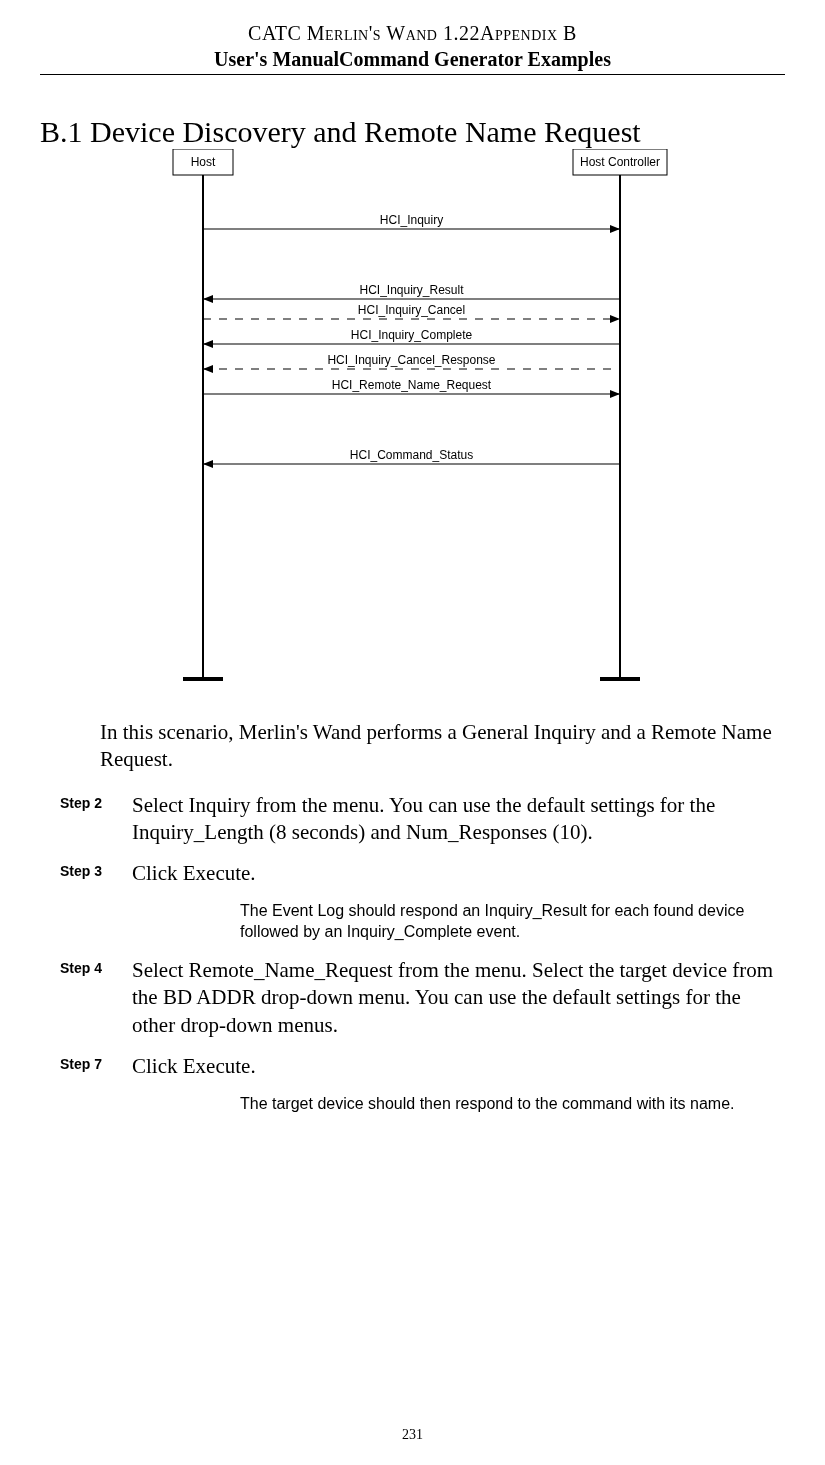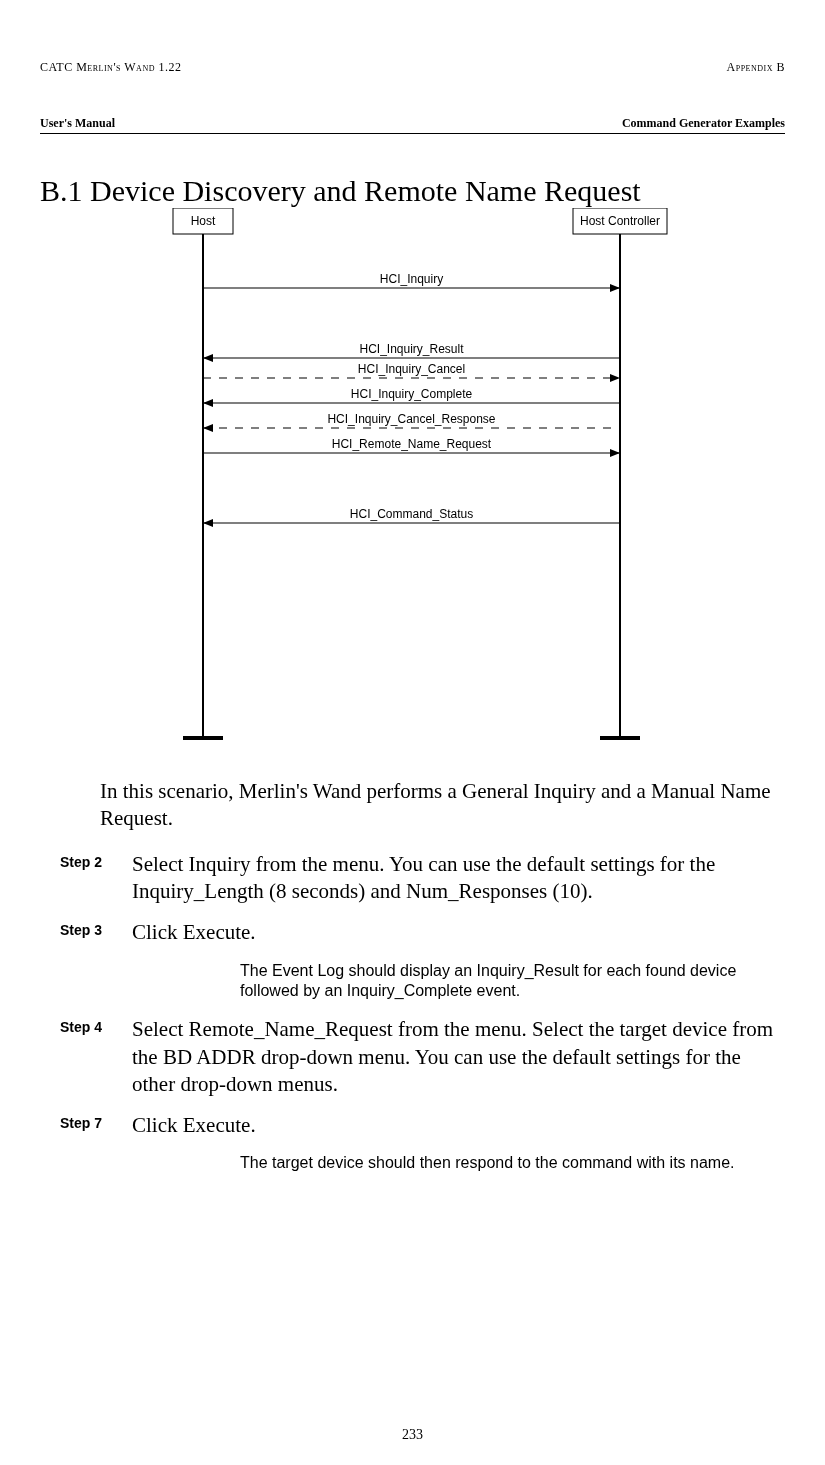--- a/index.html
+++ b/index.html
@@ -7,24 +7,23 @@
       width: 825px;
       height: 1465px;
       font-family: "Times New Roman", Times, serif;
       background: #fff;
       color: #000;
       position: relative;
       padding: 20px 40px 40px 40px;
     }
     .header-row {
       display: flex;
-      justify-content: space-between;
-      font-size: 12px;
+      justify-content: center;
+      font-size: 20px;
       line-height: 1.3;
-      margin-top: 40px;
     }
     .header-row .sc { font-variant: small-caps; letter-spacing: 0.5px; }
     .header-row .bold { font-weight: bold; }
     .header-rule {
       border: none;
       border-top: 1px solid #000;
       margin-top: 2px;
     }
     .section-title {
       font-size: 30px;
@@ -141,36 +140,36 @@
       <line x1="50" x2="467" y1="245" y2="245" class="dg-msg"></line>
       <polygon points="467,245 457,241 457,249" class="dg-arrow"></polygon>
       <text x="258.5" y="240" text-anchor="middle" class="dg-label">HCI_Remote_Name_Request</text>
       <line x1="50" x2="467" y1="315" y2="315" class="dg-msg"></line>
       <polygon points="50,315 60,311 60,319" class="dg-arrow"></polygon>
       <text x="258.5" y="310" text-anchor="middle" class="dg-label">HCI_Command_Status</text>
     </g>
 </svg>
 
 <div>
-  <div class="intro">In this scenario, Merlin's Wand performs a General Inquiry and a Manual Name Request.</div>
+  <div class="intro">In this scenario, Merlin's Wand performs a General Inquiry and a Remote Name Request.</div>
   <div id="steps-container">
       <div class="step">
         <div class="step-label">Step 2</div>
         <div class="step-body">Select <span class="bold">Inquiry</span> from the menu. You can use the default settings for the Inquiry_Length (8 seconds) and Num_Responses (10).</div>
       </div>
       <div class="step">
         <div class="step-label">Step 3</div>
         <div class="step-body">Click <span class="bold">Execute.</span></div>
       </div>
-      <div class="step-note">The Event Log should display an Inquiry_Result for each found device followed by an Inquiry_Complete event.</div>
+      <div class="step-note">The Event Log should respond an Inquiry_Result for each found device followed by an Inquiry_Complete event.</div>
       <div class="step">
         <div class="step-label">Step 4</div>
         <div class="step-body">Select <span class="bold">Remote_Name_Request</span> from the menu. Select the target device from the BD ADDR drop-down menu. You can use the default settings for the other drop-down menus.</div>
       </div>
       <div class="step">
         <div class="step-label">Step 7</div>
         <div class="step-body">Click <span class="bold">Execute</span>.</div>
       </div>
       <div class="step-note">The target device should then respond to the command with its name.</div>
     </div>
 </div>
 
-<div class="page-number">233</div>
+<div class="page-number">231</div>
 
 </body></html>

